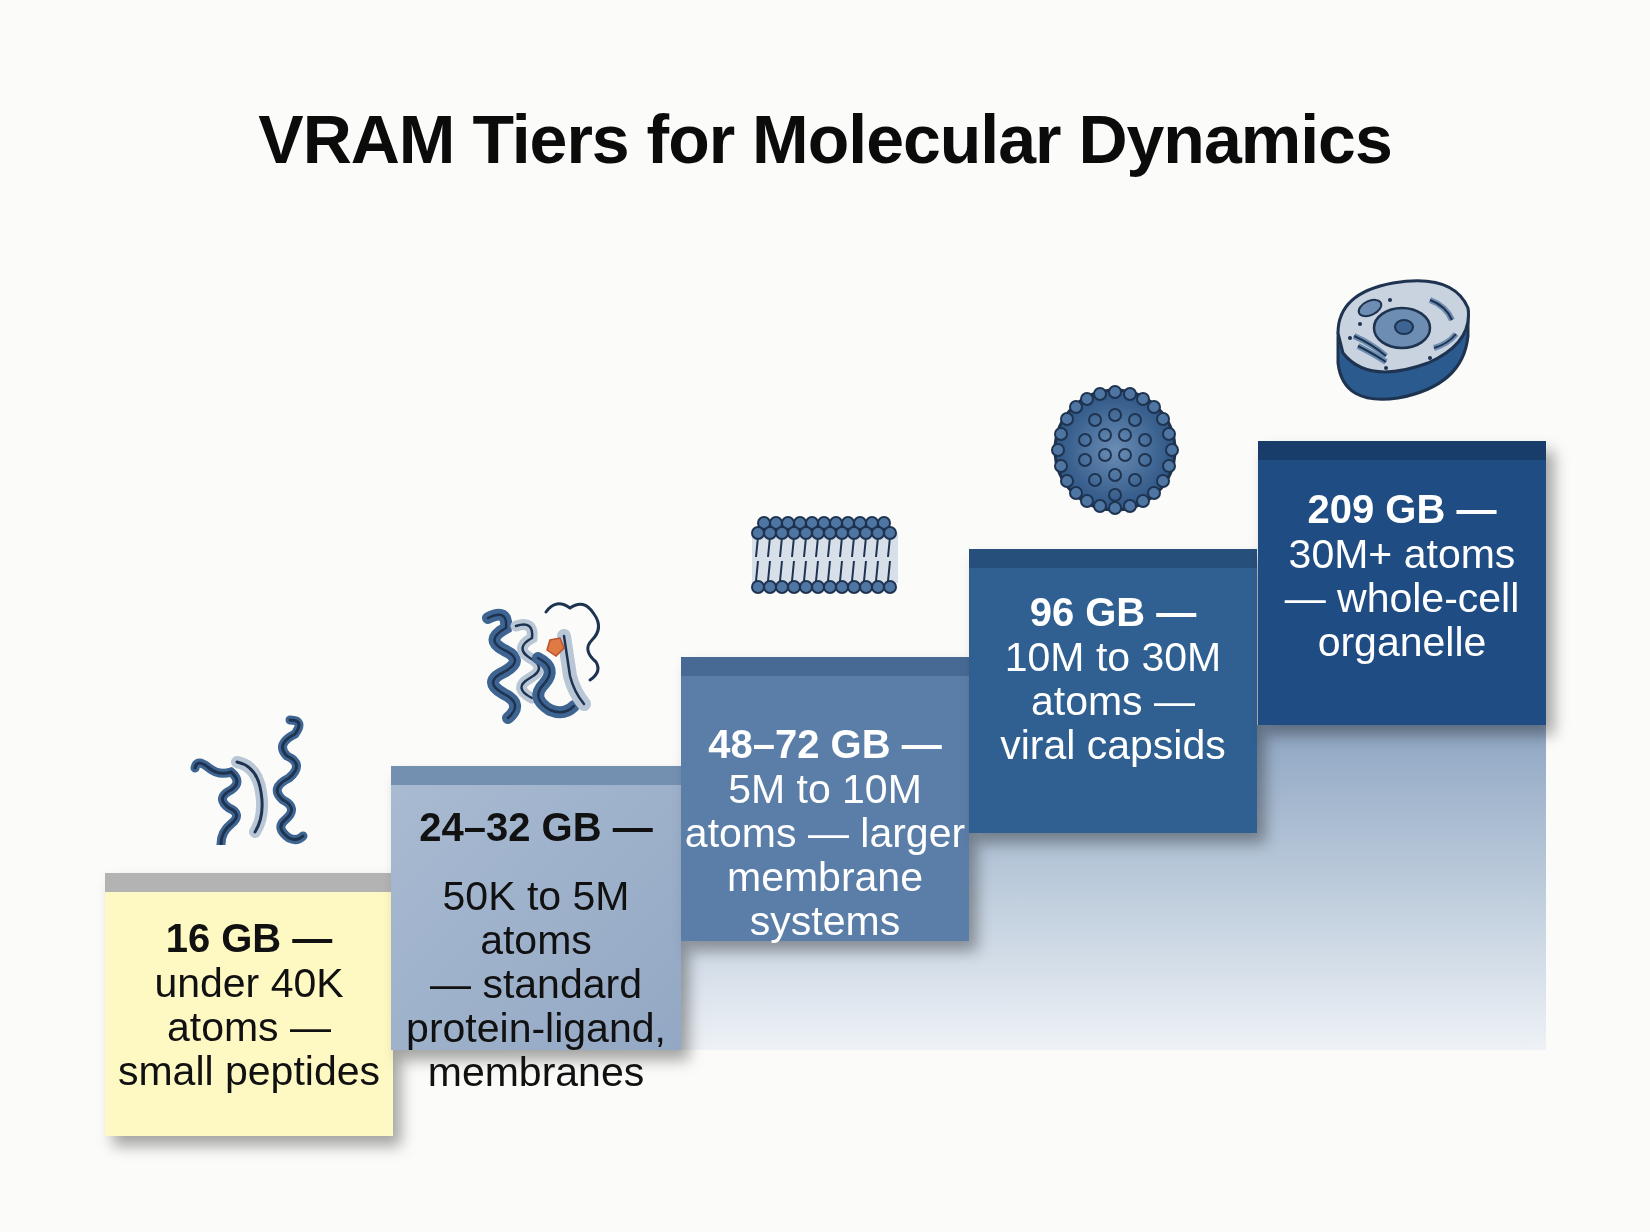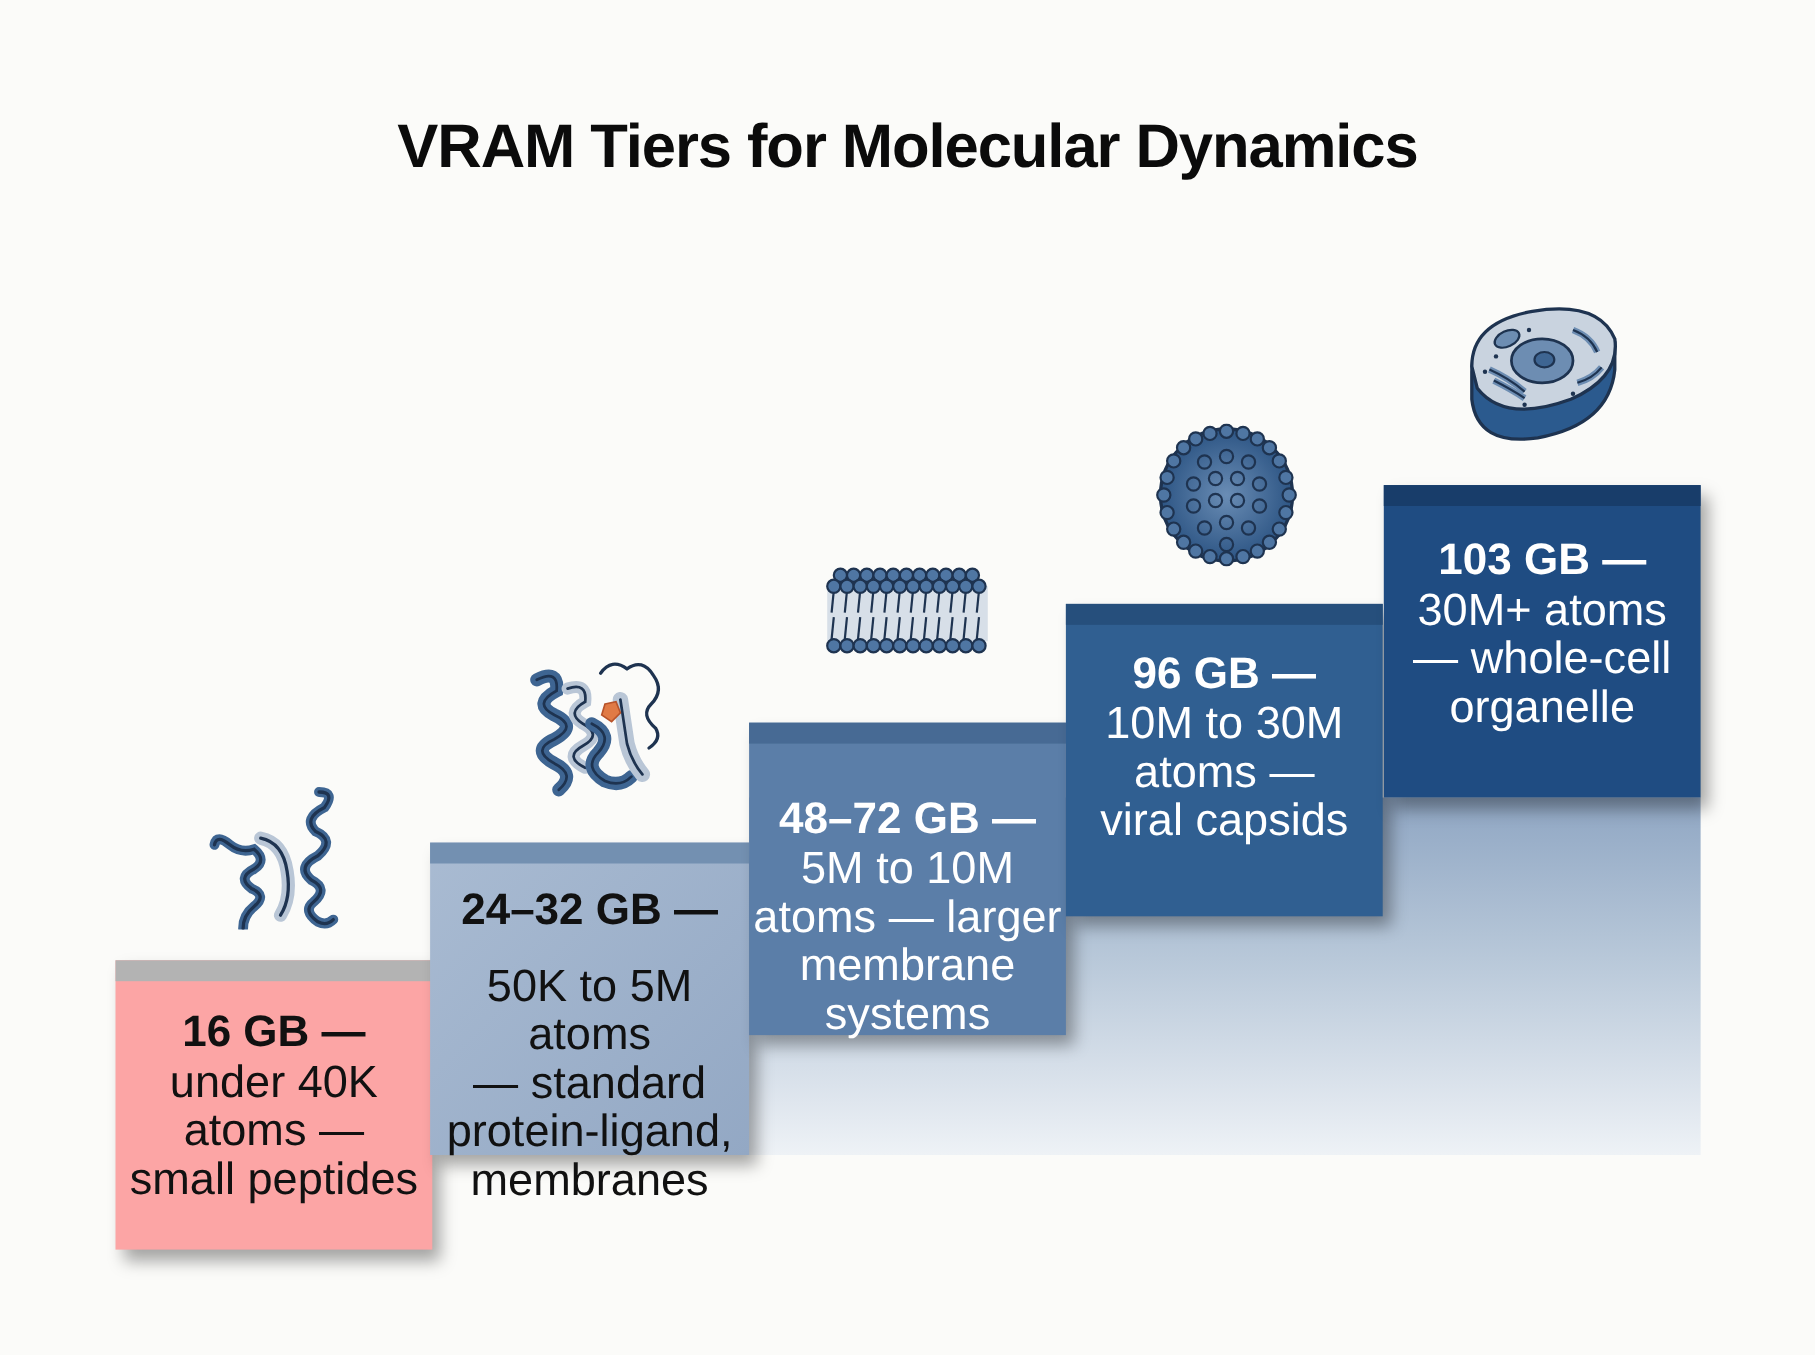--- a/index.html
+++ b/index.html
@@ -4,37 +4,37 @@
 <style>
   html, body { margin: 0; padding: 0; }
   body {
     width: 1650px; height: 1232px; overflow: hidden;
     background: #fbfbf9;
     font-family: "Liberation Sans", "DejaVu Sans", sans-serif;
     position: relative;
   }
   .title {
     position: absolute; left: 0; right: 0; top: 100px;
-    text-align: center; font-weight: bold; font-size: 56px;
+    text-align: center; font-weight: bold; font-size: 68px;
     letter-spacing: -1px; color: #0b0b0b;
   }
   .backdrop {
     position: absolute; left: 681px; top: 725px; width: 865px; height: 325px;
     background: linear-gradient(to bottom, #8fa6c3 0%, #b8c8d9 45%, #dfe6ee 85%, #eef2f6 100%);
   }
   .tier {
     position: absolute; box-sizing: border-box;
     box-shadow: 8px 10px 14px rgba(0,0,0,0.35);
     display: flex; flex-direction: column; align-items: center;
     text-align: center;
   }
   .tier .band { position: absolute; left: 0; right: 0; top: 0; height: 19px; }
   .tier .head { font-weight: bold; font-size: 40px; line-height: 46px; white-space: nowrap; }
   .tier .desc { font-size: 41px; line-height: 44px; white-space: pre-line; }
-  .t1 { left: 105px; top: 873px; width: 288px; height: 263px; background: #fca5a5; color: #111; padding-top: 42px; }
+  .t1 { left: 105px; top: 873px; width: 288px; height: 263px; background: #fef9c3; color: #111; padding-top: 42px; }
   .t1 .band { background: #b3b3b3; }
   .t2 { left: 391px; top: 766px; width: 290px; height: 284px; background: linear-gradient(135deg,#a9bbd2,#93a8c4); color: #111; padding-top: 38px; gap: 24px; }
   .t2 .band { background: #7390b1; }
   .t3 { left: 681px; top: 657px; width: 288px; height: 284px; background: #5b7ea8; color: #fff; padding-top: 64px; }
   .t3 .band { background: #476a94; }
   .t4 { left: 969px; top: 549px; width: 288px; height: 284px; background: #305f91; color: #fff; padding-top: 40px; align-items: center; }
   .t4 .band { background: #264f7c; }
   .t5 { left: 1258px; top: 441px; width: 288px; height: 284px; background: #1f4c82; color: #fff; padding-top: 45px; }
   .t5 .band { background: #183d6a; }
   .icon { position: absolute; }
@@ -246,17 +246,17 @@
 <div class="tier t4">
   <div class="band"></div>
   <div class="head">96 GB —</div>
   <div class="desc">10M to 30M
 atoms —
 viral capsids</div>
 </div>
 
 <div class="tier t5">
   <div class="band"></div>
-  <div class="head">103 GB —</div>
+  <div class="head">209 GB —</div>
   <div class="desc">30M+ atoms
 — whole-cell
 organelle</div>
 </div>
 
 </body></html>

